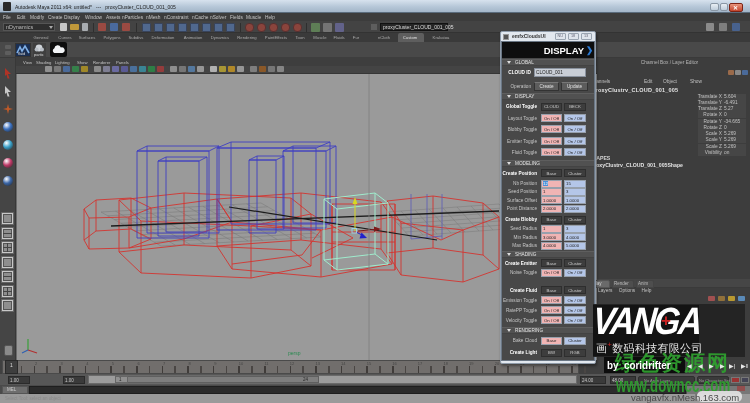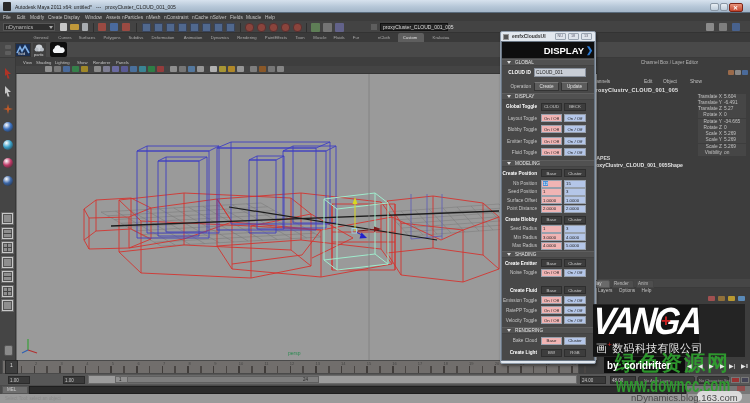--- a/index.html
+++ b/index.html
@@ -661,21 +661,21 @@
       <div class="t" style="left:591px;top:300px;font-size:38px;font-weight:bold;font-style:italic;color:#fff;letter-spacing:-2.5px;transform:scaleX(0.88) skewX(-6deg);transform-origin:left bottom;">VANGA</div>
       <div class="t" style="left:661px;top:311px;font-size:17px;color:#cc2222;font-weight:bold;">+</div>
       <div class="t" style="left:596px;top:340.5px;font-size:11px;color:#e4e4e4;letter-spacing:0.3px;">画<span style="position:relative;top:-5px;font-size:8px;color:#cc2222;">+</span>数码科技有限公司</div>
       <div style="left:604px;top:357px;width:81px;height:16px;background:#0d0d0d;"></div>
     </div>
 
 <div id="greens">
       <div class="t" style="left:615px;top:349px;font-size:21px;font-weight:bold;color:#2f9e2f;opacity:.95;letter-spacing:2px;">绿色资源网</div>
       <div class="t" style="left:616px;top:372.5px;font-size:21px;font-weight:bold;color:#2f9e2f;opacity:.95;transform:scaleX(0.63);transform-origin:left top;">www.downcc.com</div>
       <div style="left:697px;top:391px;width:45px;height:11px;background:#e4e4e4;border-radius:5px;opacity:.9;"></div>
-      <div class="t" style="left:631px;top:392px;font-size:9.5px;color:#4a4a4a;">nDynamics.blog.163.com</div>
+      <div class="t" style="left:631px;top:392px;font-size:9.5px;color:#4a4a4a;">vangavfx.nMesh.163.com</div>
       <div style="left:737px;top:386px;width:8px;height:5px;background:#994444;opacity:.8;"></div>
       <div class="t" style="left:607px;top:359px;font-size:10.5px;color:#fff;font-weight:bold;transform:scaleX(0.94);transform-origin:left top;">by&nbsp; coridrifter</div>
       <div class="t" style="left:687px;top:362px;font-size:6px;color:#e8e8e8;">◀</div>
       <div class="t" style="left:698px;top:362px;font-size:6px;color:#e8e8e8;">◀</div>
       <div class="t" style="left:709px;top:362px;font-size:6px;color:#e8e8e8;">▶</div>
       <div class="t" style="left:720px;top:362px;font-size:6px;color:#e8e8e8;">▶</div>
       <div class="t" style="left:729px;top:362px;font-size:6px;color:#e8e8e8;">▶|</div>
       <div class="t" style="left:741px;top:362px;font-size:6px;color:#e8e8e8;">▶‖</div>
     </div>
 

